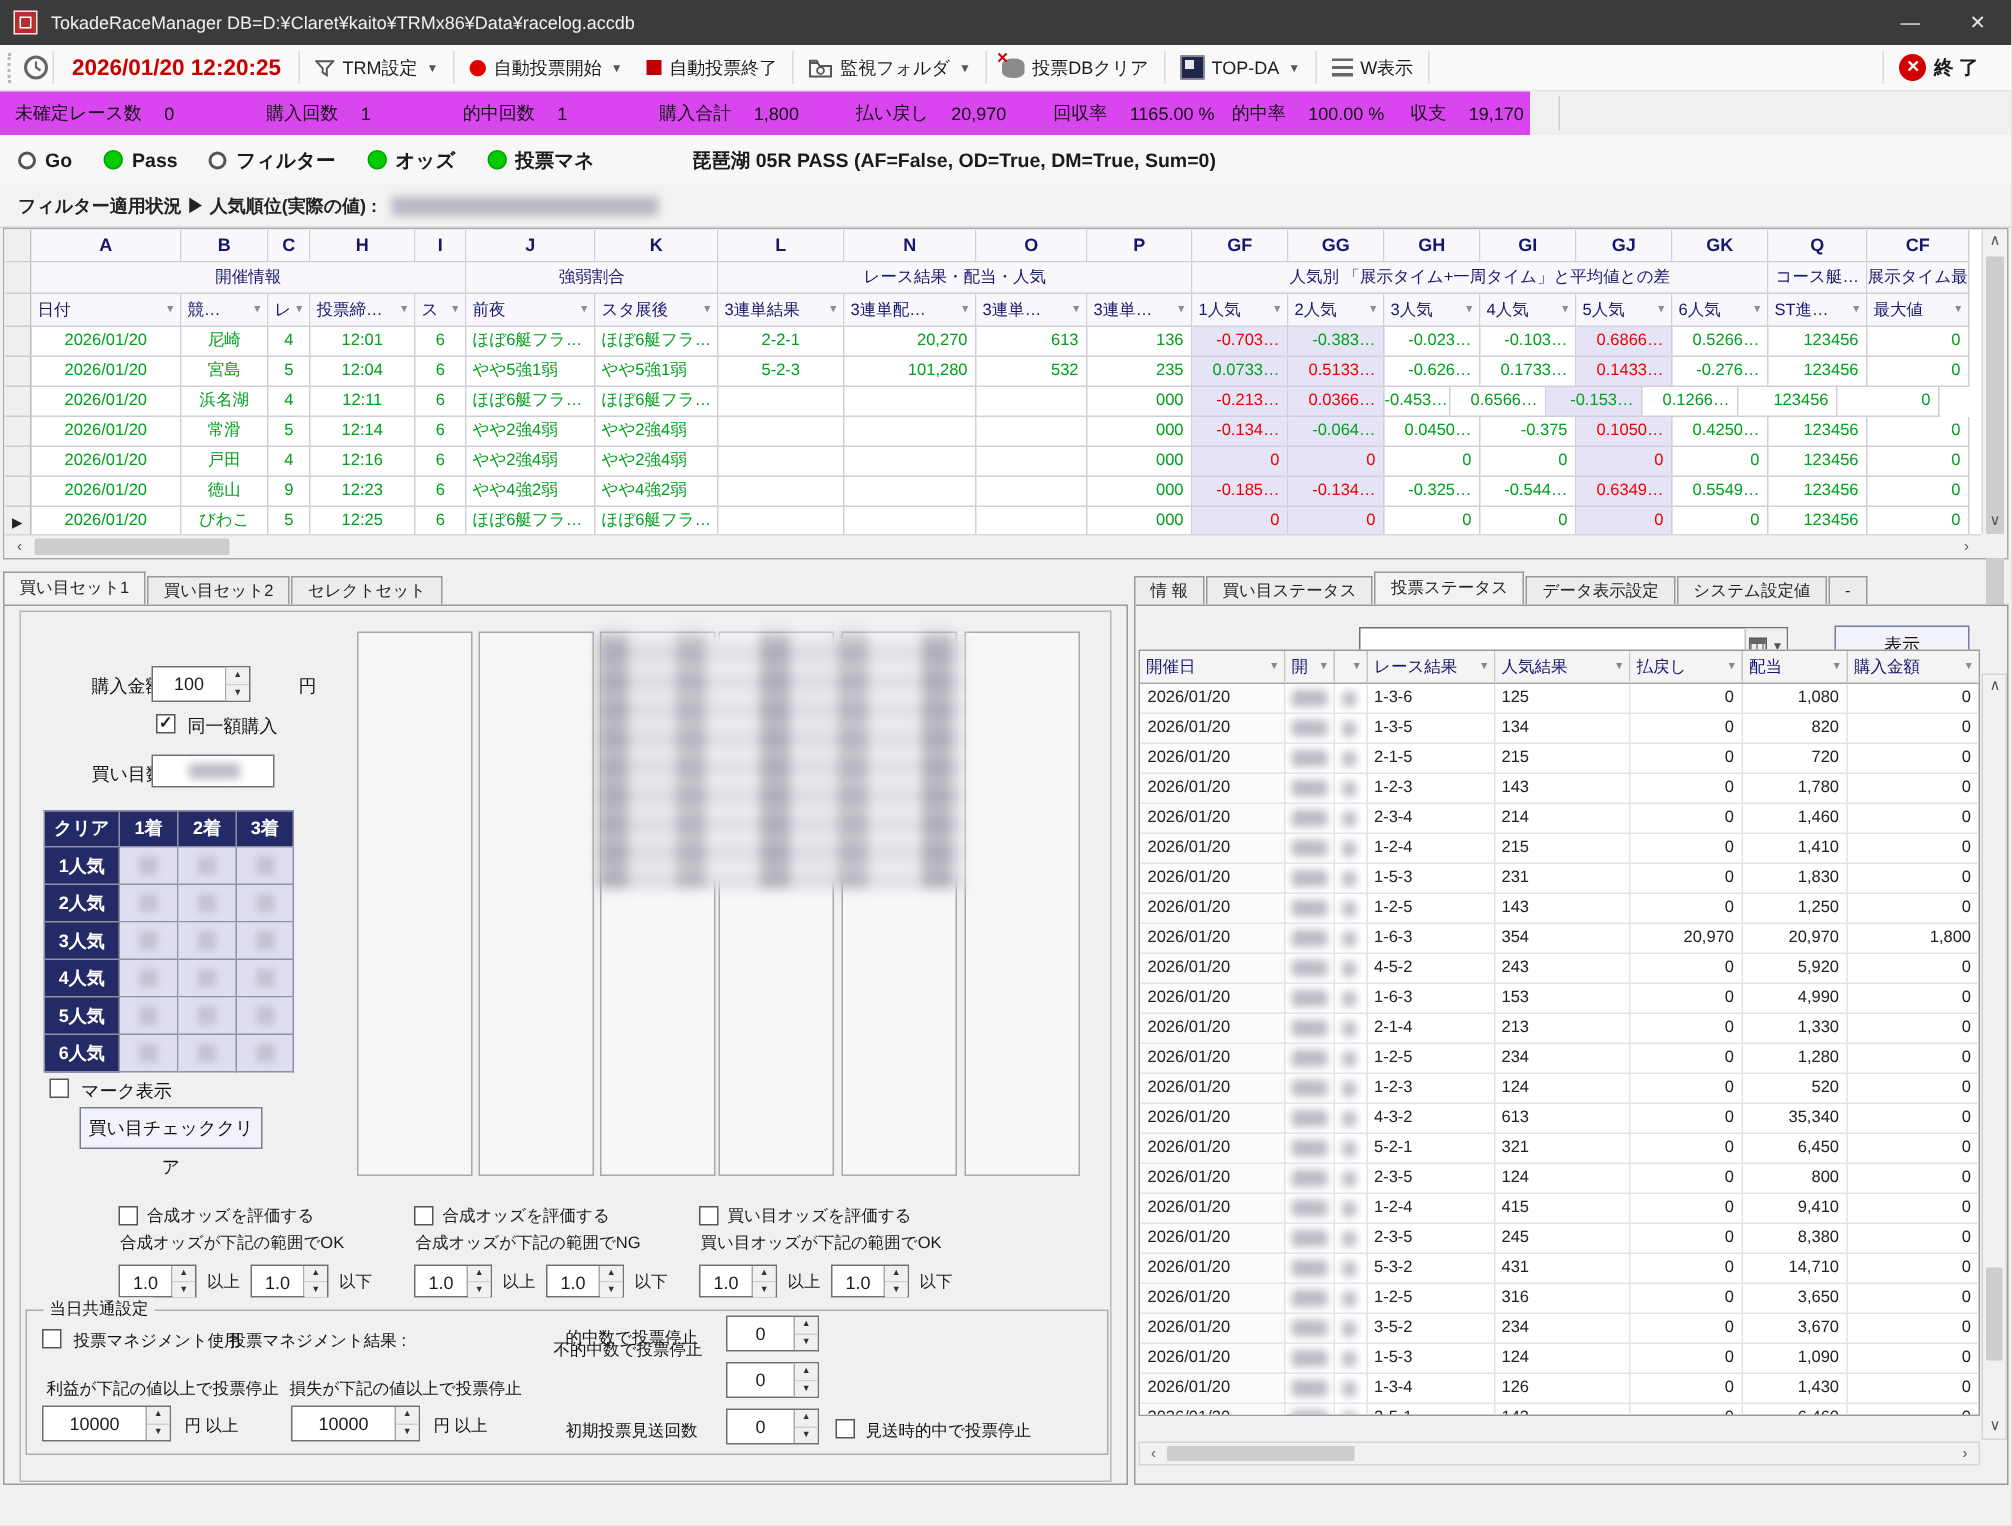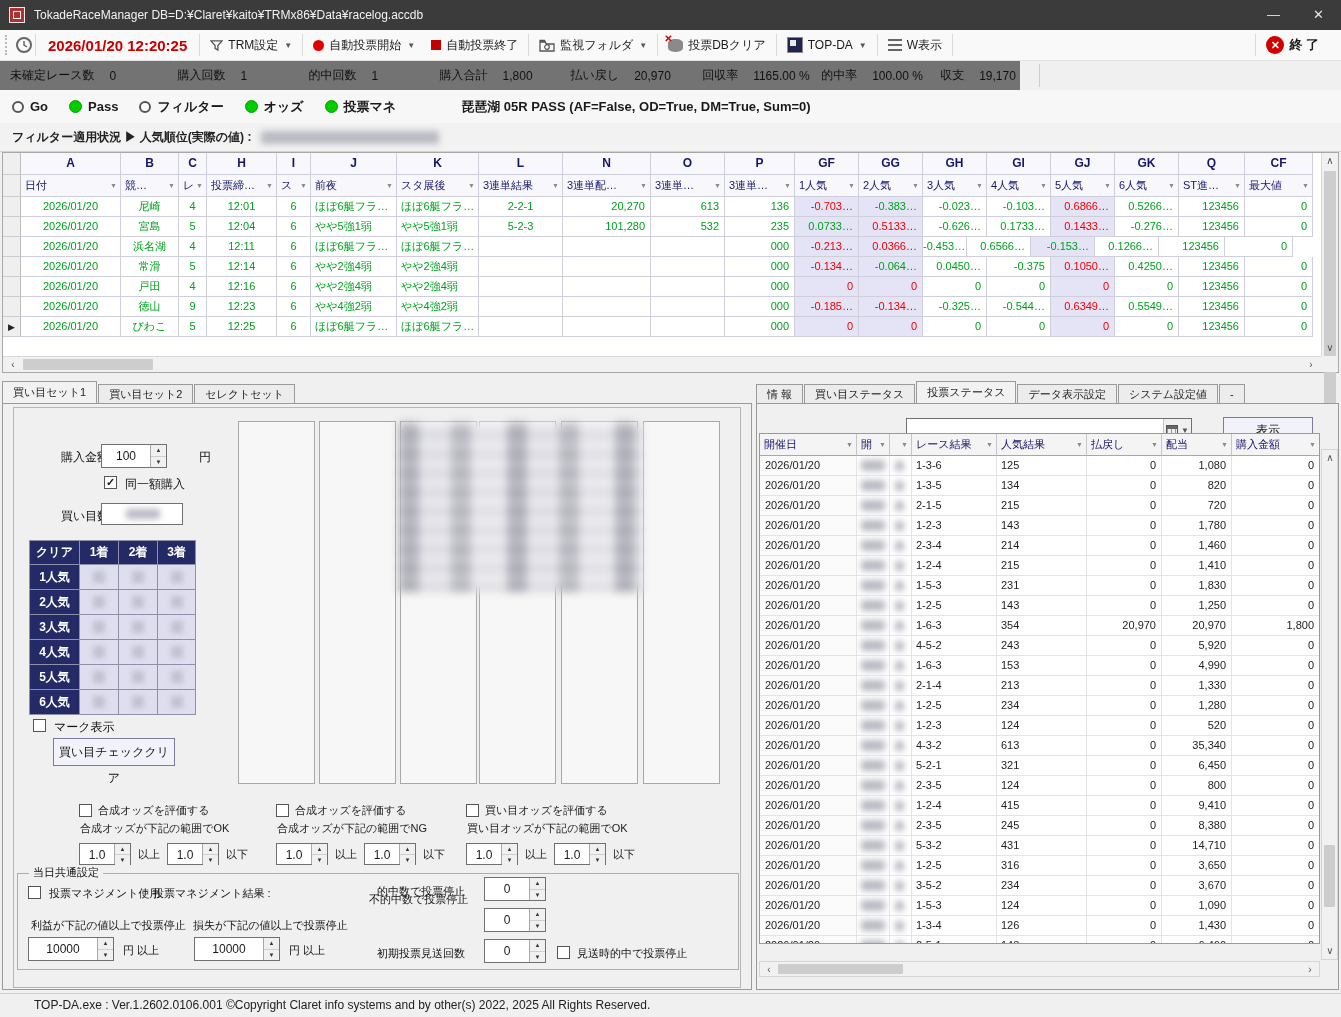--- a/index.html
+++ b/index.html
@@ -23,21 +23,21 @@
 .sq-red{width:10px;height:10px;background:#c00000;flex:none;}
 .ic{flex:none;display:inline-flex;align-items:center;justify-content:center;}
 .list-icon{width:14px;height:12px;background:linear-gradient(#666 0 2px,transparent 2px 5px,#666 5px 7px,transparent 7px 10px,#666 10px 12px);}
 .db-icon{width:15px;height:13px;background:#8a8a8a;border-radius:45%/30%;position:relative;}
 .db-icon::after{content:"✕";position:absolute;left:-4px;top:-6px;color:#d00000;font-size:10px;font-weight:bold;}
 .topda-icon{width:16px;height:16px;background:#20254d;border:1px solid #888;position:relative;}
 .topda-icon::after{content:"";position:absolute;left:2px;top:2px;width:6px;height:6px;background:#e8e8e8;}
 .exit-icon{width:18px;height:18px;border-radius:50%;background:#d40000;color:#fff;font-size:11px;font-weight:bold;text-align:center;line-height:18px;flex:none;}
 .exit-label{font-weight:bold;font-size:13px;}
 
-.summary{position:absolute;left:0;top:61px;width:1020px;height:29px;background:#737373;display:flex;align-items:center;padding-left:10px;font-size:12px;color:#111;}
+.summary{position:absolute;left:0;top:61px;width:1020px;height:29px;background:#d946ef;display:flex;align-items:center;padding-left:10px;font-size:12px;color:#111;}
 .summary-rest{position:absolute;left:1020px;top:61px;right:0;height:29px;background:#f0f0f0;}
 .vline{position:absolute;left:1039px;top:64px;height:23px;width:1px;background:#cdcdcd;}
 .sl{margin-right:15px;white-space:nowrap;}
 .sv{margin-right:28px;min-width:40px;white-space:nowrap;}
 
 .racebar{position:absolute;left:0;top:90px;width:100%;height:33px;background:#f7f7f7;display:flex;align-items:center;padding-left:12px;}
 .mode{display:flex;align-items:center;gap:6px;margin-right:21px;}
 .mdot{width:12px;height:12px;border-radius:50%;border:2px solid #555;background:#fff;flex:none;}
 .mdot.on{width:13px;height:13px;border:1px solid #00a000;background:#00cc00;}
 .mlabel{font-weight:bold;font-size:13px;}
@@ -274,20 +274,29 @@
           <div class="mtc mtletter" style="width: 70px;">P</div>
           <div class="mtc mtletter" style="width: 64px;">GF</div>
           <div class="mtc mtletter" style="width: 64px;">GG</div>
           <div class="mtc mtletter" style="width: 64px;">GH</div>
           <div class="mtc mtletter" style="width: 64px;">GI</div>
           <div class="mtc mtletter" style="width: 64px;">GJ</div>
           <div class="mtc mtletter" style="width: 64px;">GK</div>
           <div class="mtc mtletter" style="width: 66px;">Q</div>
           <div class="mtc mtletter" style="width: 68px;">CF</div>
         </div>
+    <div class="mtflex" id="mt-groups">
+          <div class="mtc mtsel" style="width: 18px; height: 21px;"></div>
+          <div class="mtc mtgroup" style="width: 290px;">開催情報</div>
+          <div class="mtc mtgroup" style="width: 168px;">強弱割合</div>
+          <div class="mtc mtgroup" style="width: 316px;">レース結果・配当・人気</div>
+          <div class="mtc mtgroup" style="width: 384px;">人気別 「展示タイム+一周タイム」と平均値との差</div>
+          <div class="mtc mtgroup" style="width: 66px;">コース艇…</div>
+          <div class="mtc mtgroup" style="width: 68px;">展示タイム最</div>
+        </div>
     <div class="mtflex" id="mt-cols">
           <div class="mtc mtsel" style="width: 18px; height: 22px;"></div>
           <div class="mtc mthead" style="width: 100px;">
             <span class="mh-t">日付</span>
             <span class="mh-a">▼</span>
           </div>
           <div class="mtc mthead" style="width: 58px;">
             <span class="mh-t">競…</span>
             <span class="mh-a">▼</span>
           </div>
@@ -1102,17 +1111,14 @@
     <span class="thumbv" style="top:395px;height:62px;"></span>
     <span class="sarr" style="bottom:0;left:0;">∨</span>
   </div>
   <div class="rt-hscroll">
     <span class="sarr" style="left:1px;top:0;">‹</span>
     <span class="thumbh" style="left:18px;width:125px;"></span>
     <span class="sarr" style="right:1px;top:0;">›</span>
   </div>
 </div>
 
-<div class="statusbar">
-  <span>TOP-DA.exe    : Ver.1.2602.0106.001  ©Copyright Claret info systems and by other(s) 2022, 2025 All Rights Reserved.</span>
+
 </div>
 
-</div>
-
 </body></html>

